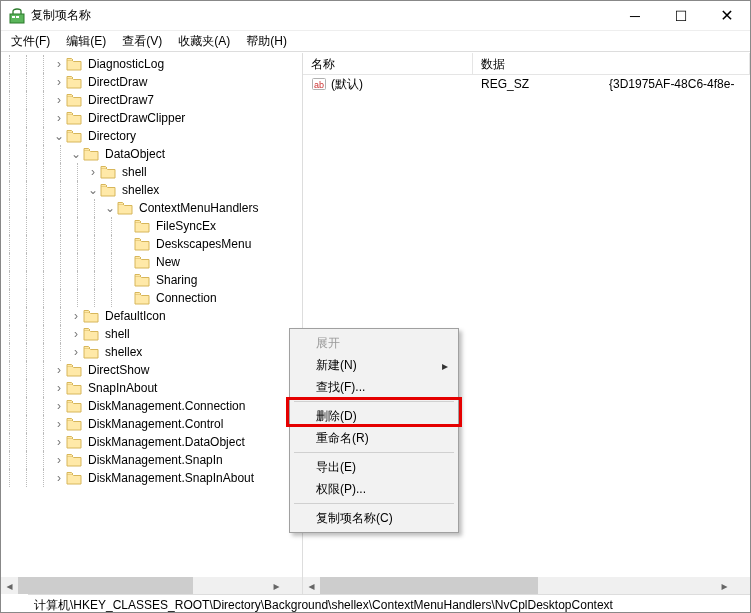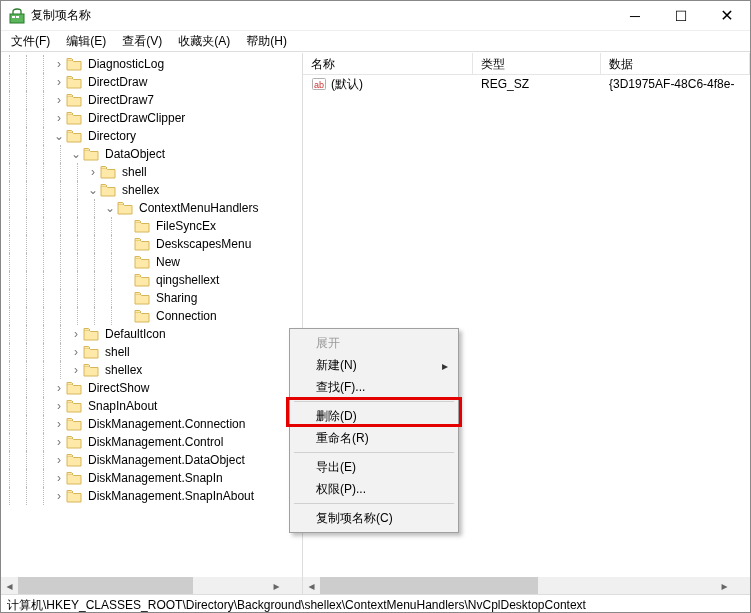--- a/index.html
+++ b/index.html
@@ -109,20 +109,21 @@
   .cell.type { width: 128px; }
   .cell.data { flex: 1; }
   .value-icon { width:16px; height:16px; flex-shrink:0;}
   .statusbar {
     height: 19px;
     border-top: 1px solid #ddd;
     padding: 2px 6px;
     font-size: 12px;
     white-space: nowrap;
     overflow: hidden;
+    margin-left: 27px;
   }
   .scrollbar-h {
     position: absolute;
     left: 0; bottom: 0; right: 17px;
     height: 17px;
     background: #f0f0f0;
     display: flex;
     align-items: center;
   }
   .scrollbar-h .arrow {
@@ -382,37 +383,20 @@
             <span class="indent" style="border-left:1px dotted #bbb;margin-left:8px;width:9px"></span>
             <span class="indent" style="border-left:1px dotted #bbb;margin-left:8px;width:9px"></span>
             <span class="indent" style="border-left:1px dotted #bbb;margin-left:8px;width:9px"></span>
             <span class="expander"></span>
             <span class="folder-icon">
               <svg viewBox="0 0 16 14">
                 <path d="M1 3 L6 3 L7.5 4.5 L15 4.5 L15 13 L1 13 Z" fill="#ffe9a8" stroke="#d7b65a"></path>
                 <path d="M1 3 L1 1.5 L5.5 1.5 L7 3" fill="#ffe9a8" stroke="#d7b65a"></path>
               </svg>
             </span>
-            <span class="tree-label">qingshellext</span>
-          </div>
-          <div class="tree-row">
-            <span class="indent" style="border-left:1px dotted #bbb;margin-left:8px;width:9px"></span>
-            <span class="indent" style="border-left:1px dotted #bbb;margin-left:8px;width:9px"></span>
-            <span class="indent" style="border-left:1px dotted #bbb;margin-left:8px;width:9px"></span>
-            <span class="indent" style="border-left:1px dotted #bbb;margin-left:8px;width:9px"></span>
-            <span class="indent" style="border-left:1px dotted #bbb;margin-left:8px;width:9px"></span>
-            <span class="indent" style="border-left:1px dotted #bbb;margin-left:8px;width:9px"></span>
-            <span class="indent" style="border-left:1px dotted #bbb;margin-left:8px;width:9px"></span>
-            <span class="expander"></span>
-            <span class="folder-icon">
-              <svg viewBox="0 0 16 14">
-                <path d="M1 3 L6 3 L7.5 4.5 L15 4.5 L15 13 L1 13 Z" fill="#ffe9a8" stroke="#d7b65a"></path>
-                <path d="M1 3 L1 1.5 L5.5 1.5 L7 3" fill="#ffe9a8" stroke="#d7b65a"></path>
-              </svg>
-            </span>
             <span class="tree-label">Sharing</span>
           </div>
           <div class="tree-row">
             <span class="indent" style="border-left:1px dotted #bbb;margin-left:8px;width:9px"></span>
             <span class="indent" style="border-left:1px dotted #bbb;margin-left:8px;width:9px"></span>
             <span class="indent" style="border-left:1px dotted #bbb;margin-left:8px;width:9px"></span>
             <span class="indent" style="border-left:1px dotted #bbb;margin-left:8px;width:9px"></span>
             <span class="indent" style="border-left:1px dotted #bbb;margin-left:8px;width:9px"></span>
             <span class="indent" style="border-left:1px dotted #bbb;margin-left:8px;width:9px"></span>
             <span class="indent" style="border-left:1px dotted #bbb;margin-left:8px;width:9px"></span>
@@ -566,21 +550,20 @@
           <div class="thumb" style="left:0;width:70%"></div>
         </div>
       <div class="arrow">▸</div>
     </div>
     <div class="corner"></div>
   </div>
 
   <div class="values-pane">
     <div class="values-header">
       <div class="col name">名称</div>
-      <div class="col type">类型</div>
       <div class="col data">数据</div>
     </div>
     <div id="values-body">
         <div class="value-row">
           <div class="cell name">
             <span class="value-icon"><svg viewBox="0 0 16 16">
                 <rect x="1.5" y="2.5" width="13" height="11" rx="1" fill="#fff" stroke="#b0b0b0"></rect>
                 <text x="8" y="12" text-anchor="middle" font-size="9" fill="#cc3333" font-family="Arial">ab</text>
               </svg></span>
             <span>(默认)</span>

